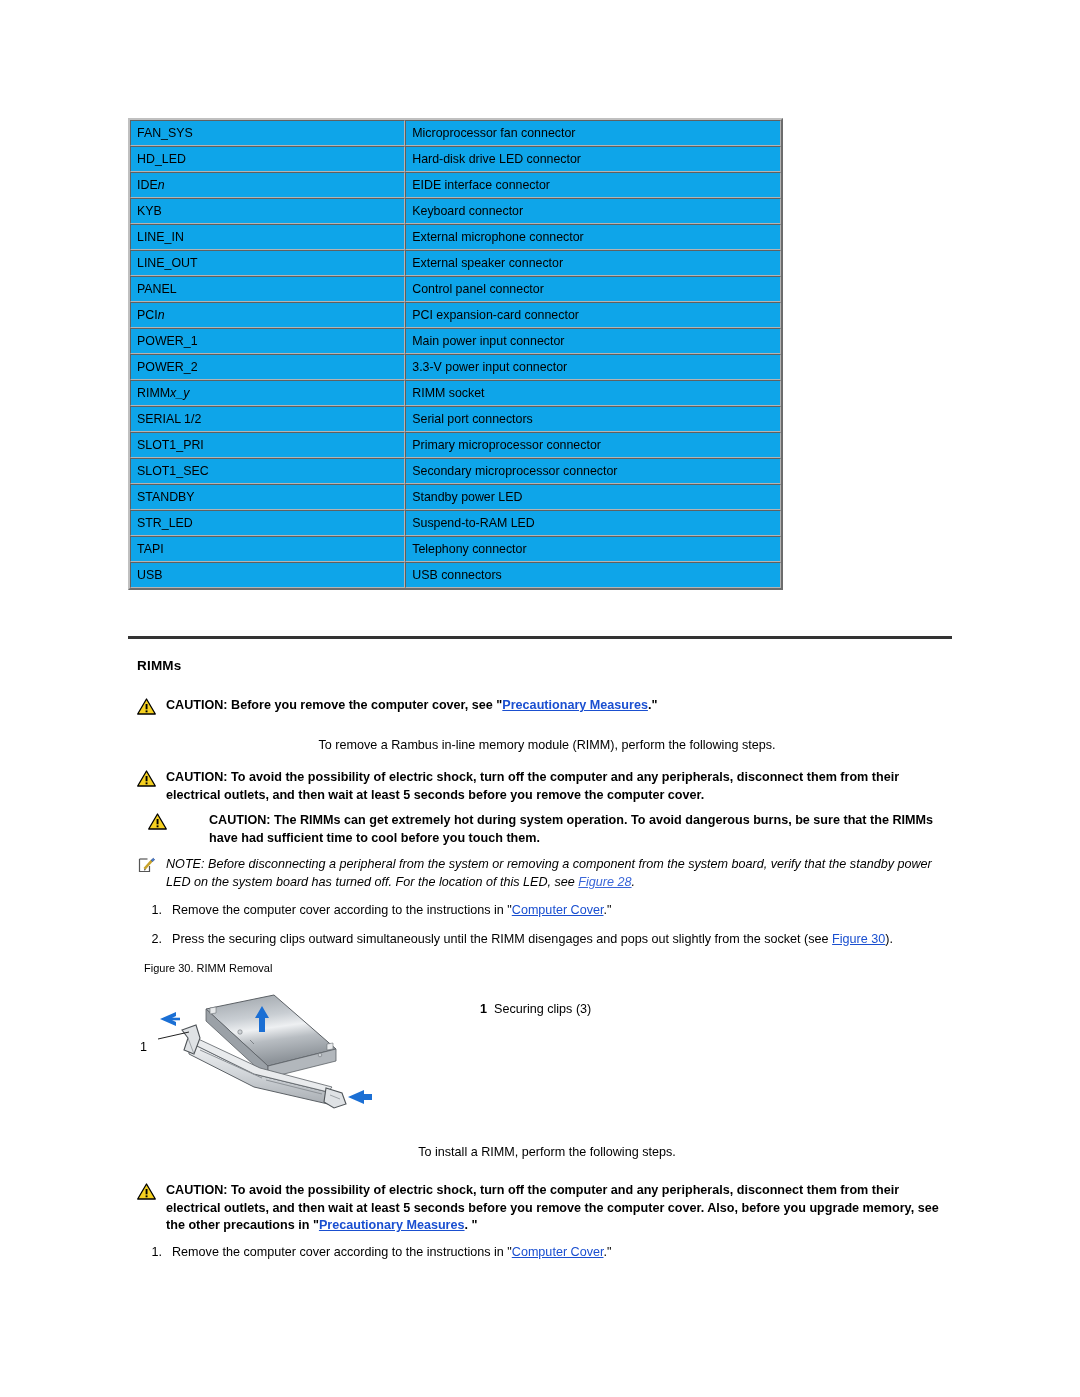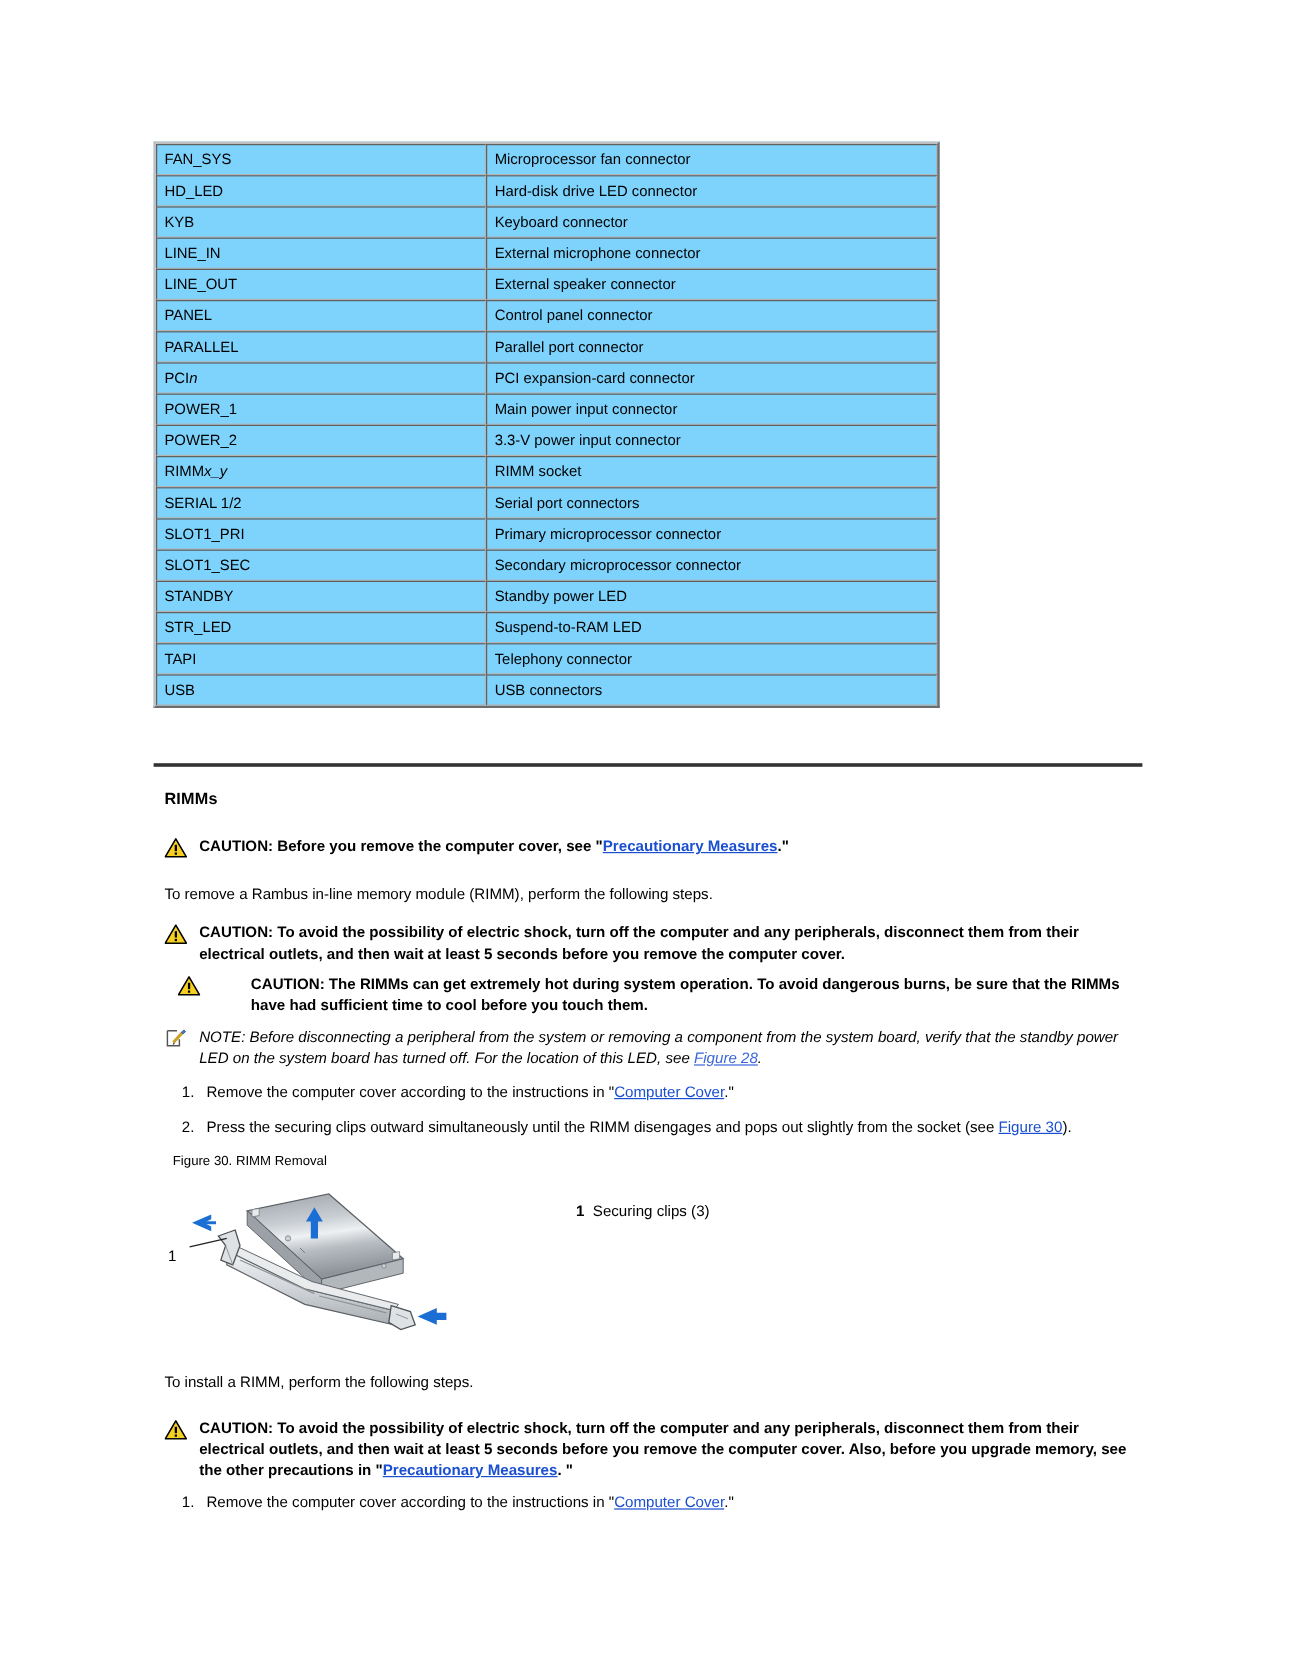--- a/index.html
+++ b/index.html
@@ -28,21 +28,21 @@
     position: absolute;
     left: 128px;
     top: 118px;
     width: 655px;
   }
   table.conn-table {
     border-collapse: separate;
     border-spacing: 0;
     width: 655px;
     border: 2px outset #c0c0c0;
-    background: #7dd3fc;
+    background: #0ea5e9;
   }
   table.conn-table td {
     border: 1px inset #b4b4b4;
     font-size: 12.4px;
     line-height: 14px;
     padding: 5px 4px 5px 6px;
     vertical-align: middle;
     white-space: nowrap;
     color: #000;
   }
@@ -64,21 +64,21 @@
   
   .h-rimms {
     position: absolute;
     left: 137px;
     top: 658px;
     font-size: 13.5px;
     font-weight: bold;
     letter-spacing: 0.2px;
   }
 
-  .block { position: absolute; }
+  .block { position: absolute; text-align: center; }
 
   .para {
     font-size: 12.6px;
     line-height: 16px;
   }
 
   
   .admon {
     position: absolute;
     display: flex;
@@ -159,38 +159,38 @@
       <tbody>
         <tr>
           <td class="col-name"><span>FAN_SYS</span><span class="ital"></span></td>
           <td class="col-desc">Microprocessor fan connector</td>
         </tr>
         <tr>
           <td class="col-name"><span>HD_LED</span><span class="ital"></span></td>
           <td class="col-desc">Hard-disk drive LED connector</td>
         </tr>
         <tr>
+          <td class="col-name"><span>IDE</span><span class="ital">n</span></td>
+          <td class="col-desc">EIDE interface connector</td>
+        </tr>
+        <tr>
           <td class="col-name"><span>KYB</span><span class="ital"></span></td>
           <td class="col-desc">Keyboard connector</td>
         </tr>
         <tr>
           <td class="col-name"><span>LINE_IN</span><span class="ital"></span></td>
           <td class="col-desc">External microphone connector</td>
         </tr>
         <tr>
           <td class="col-name"><span>LINE_OUT</span><span class="ital"></span></td>
           <td class="col-desc">External speaker connector</td>
         </tr>
         <tr>
           <td class="col-name"><span>PANEL</span><span class="ital"></span></td>
           <td class="col-desc">Control panel connector</td>
-        </tr>
-        <tr>
-          <td class="col-name"><span>PARALLEL</span><span class="ital"></span></td>
-          <td class="col-desc">Parallel port connector</td>
         </tr>
         <tr>
           <td class="col-name"><span>PCI</span><span class="ital">n</span></td>
           <td class="col-desc">PCI expansion-card connector</td>
         </tr>
         <tr>
           <td class="col-name"><span>POWER_1</span><span class="ital"></span></td>
           <td class="col-desc">Main power input connector</td>
         </tr>
         <tr>

